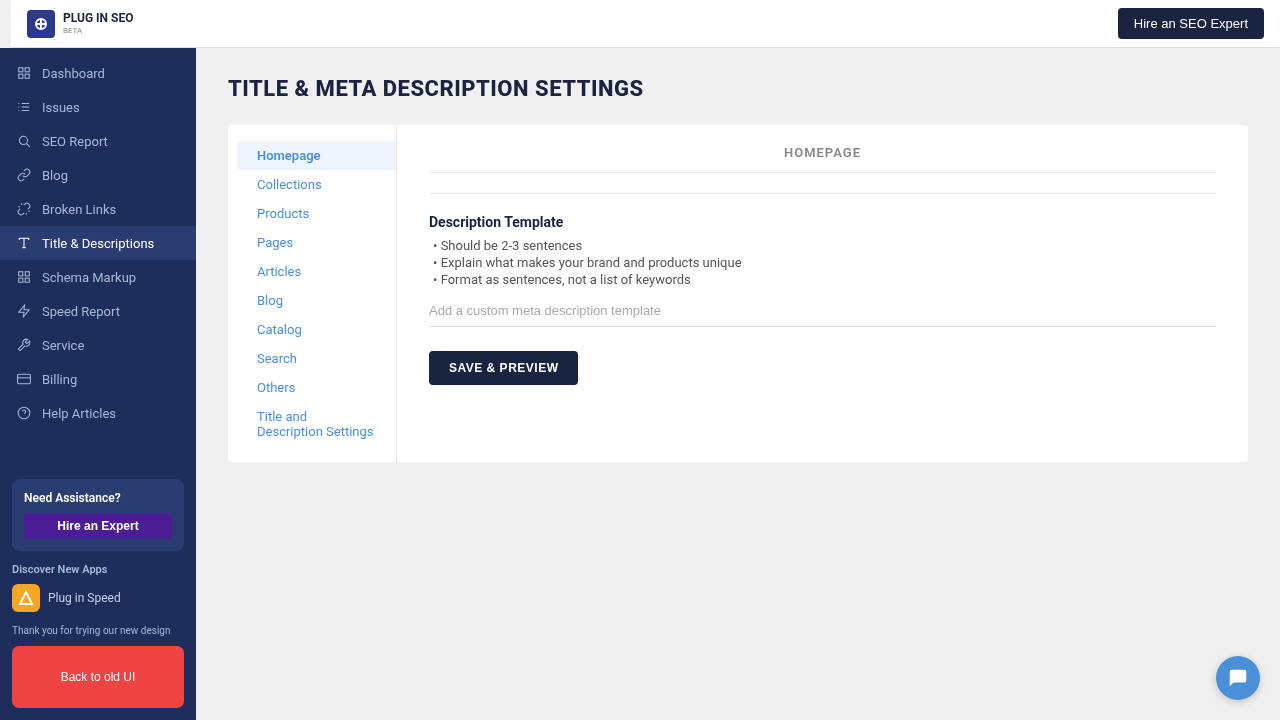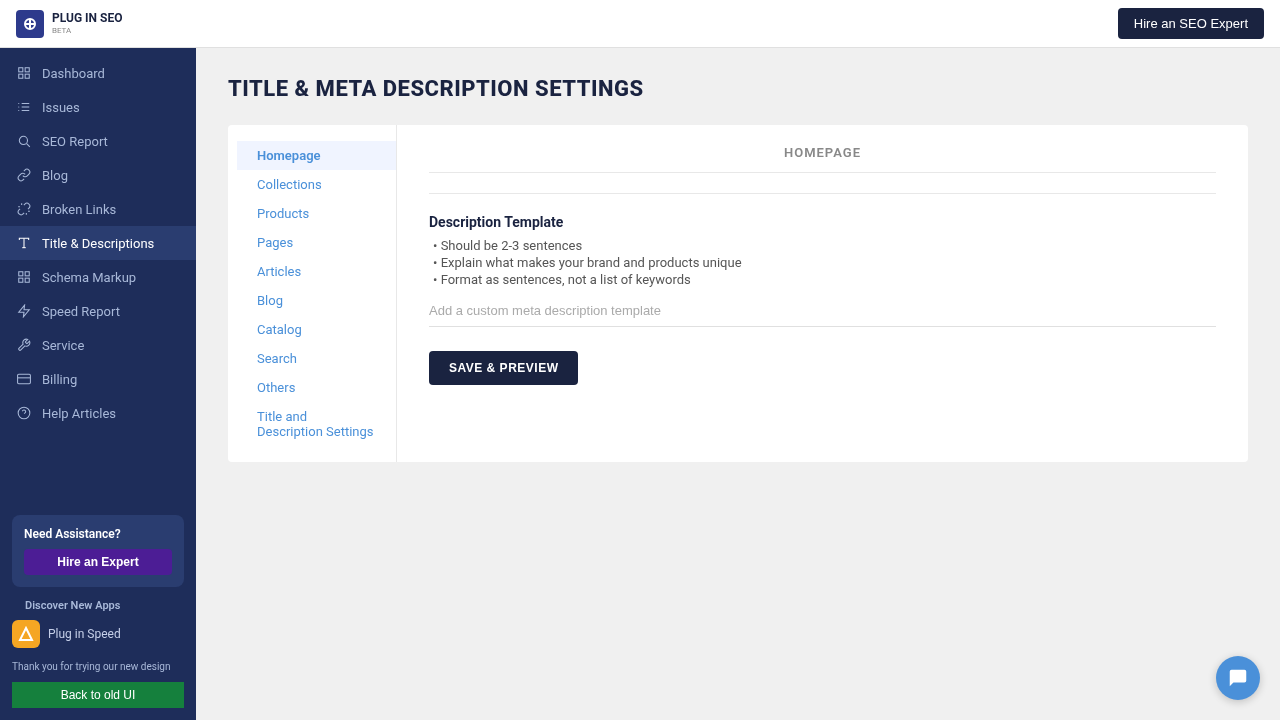--- a/index.html
+++ b/index.html
@@ -9,20 +9,21 @@
     .top-header {
       background: #fff;
       height: 48px;
       display: flex;
       align-items: center;
       justify-content: space-between;
       padding: 0 16px;
       border-bottom: 1px solid #e0e0e0;
       flex-shrink: 0;
       z-index: 10;
+      margin-left: 11px;
     }
     .logo-area {
       display: flex;
       align-items: center;
       gap: 8px;
     }
     .logo-icon {
       width: 28px;
       height: 28px;
       background: #2d3a8c;
@@ -136,21 +137,20 @@
       width: 100%;
     }
     .discover-section {
       margin-bottom: 12px;
     }
     .discover-title {
       font-size: 11px;
       font-weight: 600;
       color: #a8b8d8;
       margin-bottom: 8px;
-      margin-left: 13px;
     }
     .discover-app {
       display: flex;
       align-items: center;
       gap: 8px;
     }
     .app-icon {
       width: 28px;
       height: 28px;
       background: #f5a623;
@@ -166,25 +166,25 @@
       font-size: 12px;
       color: #c5cfe8;
     }
     .thank-you-text {
       font-size: 10px;
       color: #a8b8d8;
       margin-bottom: 8px;
       line-height: 1.4;
     }
     .back-to-old-btn {
-      background: #15803d;
+      background: #ef4444;
       color: #fff;
       border: none;
-      border-radius: 0;
-      padding: 6px 12px;
+      border-radius: 7px;
+      padding: 24px 12px;
       font-size: 12px;
       cursor: pointer;
       width: 100%;
     }
 
     
     .content-area {
       flex: 1;
       background: #f0f0f0;
       overflow-y: auto;

